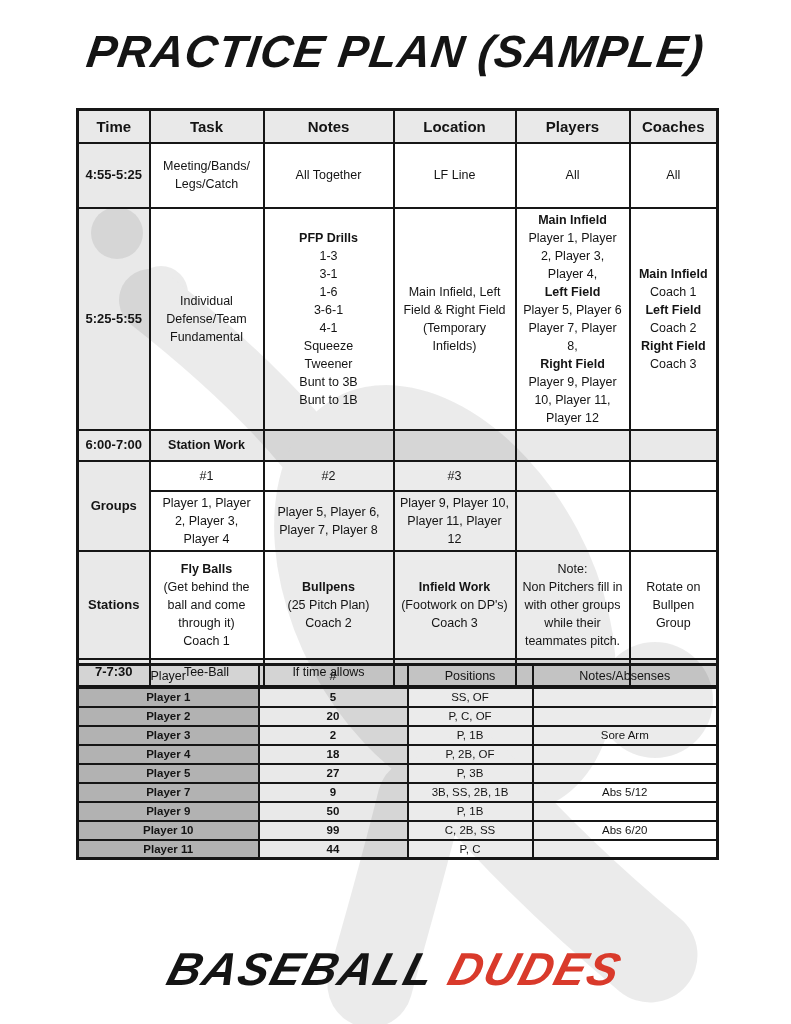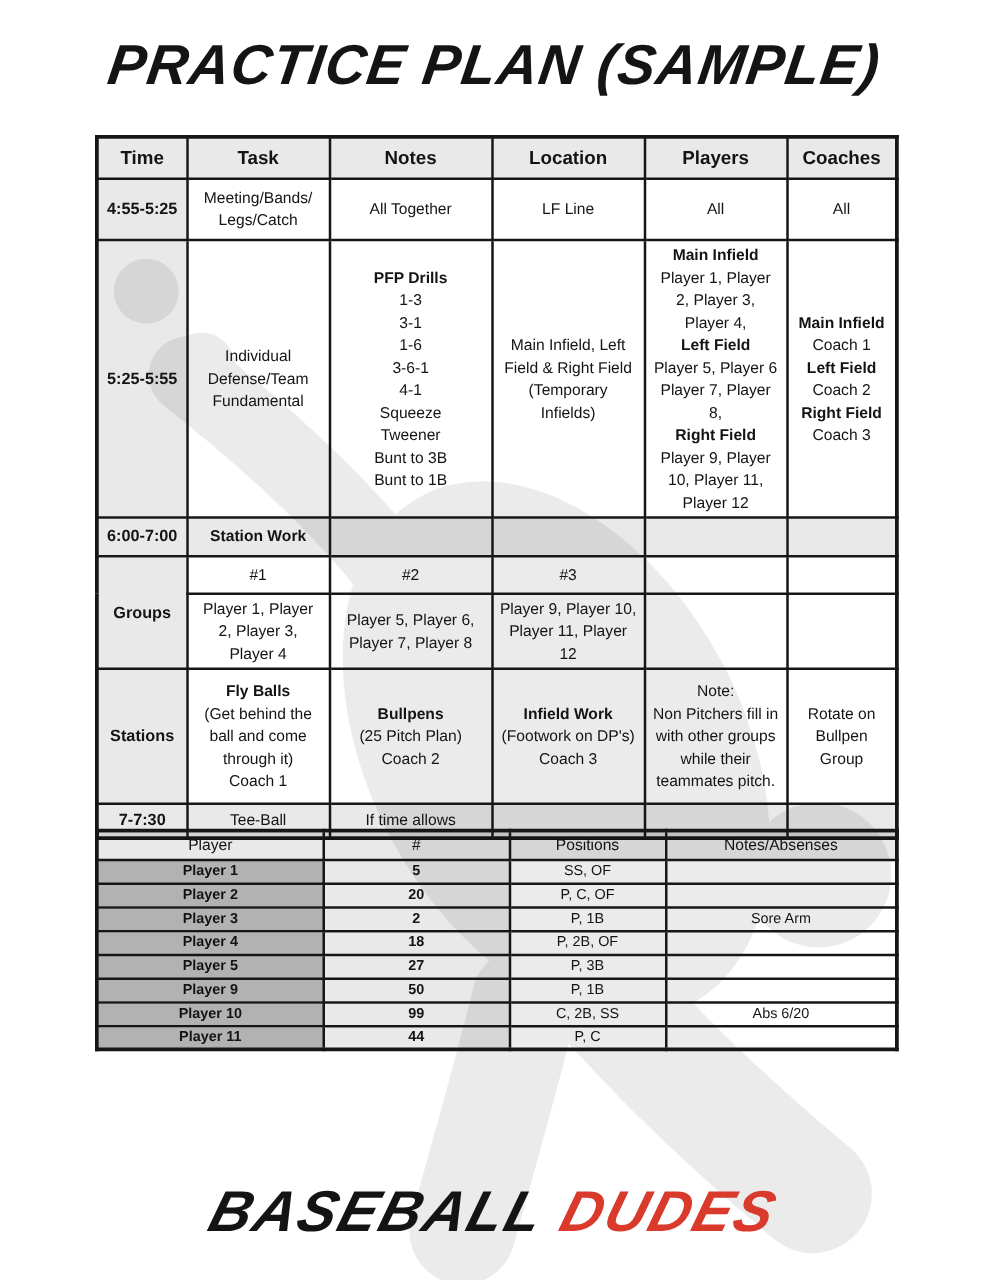--- a/index.html
+++ b/index.html
@@ -28,21 +28,21 @@
   table{border-collapse:collapse;table-layout:fixed;background:transparent;padding-left:16px;}
   th,td{border:2px solid var(--table-border);vertical-align:middle;
         text-align:center;padding:2px 5px;overflow:hidden;}
 
   
   #schedule{position:absolute;left:76px;top:108px;width:640px;border:3px solid var(--table-border);}
   #schedule col.c0{width:72px}#schedule col.c1{width:114px}#schedule col.c2{width:130px}
   #schedule col.c3{width:122px}#schedule col.c4{width:114px}#schedule col.c5{width:88px}
   #schedule th{background:var(--shade-light);font-size:15px;font-weight:bold;height:33px;}
   #schedule td{font-size:12.5px;line-height:18px;}
-  #schedule tbody tr:nth-child(1){height:49px}
+  #schedule tbody tr:nth-child(1){height:65px}
   #schedule tbody tr:nth-child(2){height:210px}
   #schedule tbody tr:nth-child(3){height:31px}
   #schedule tbody tr:nth-child(4){height:30px}
   #schedule tbody tr:nth-child(5){height:46px}
   #schedule tbody tr:nth-child(6){height:108px}
   #schedule tbody tr:nth-child(7){height:28px}
   #schedule td.time{background:var(--shade-light);font-weight:bold;font-size:13px;}
   #schedule tr.shaded td{background:var(--shade-light);}
   .ln-n{font-weight:normal;}
   .ln-b{font-weight:bold;}
@@ -275,20 +275,26 @@
           <td>P, 2B, OF</td>
           <td></td>
         </tr>
         <tr>
           <td>Player 5</td>
           <td>27</td>
           <td>P, 3B</td>
           <td></td>
         </tr>
         <tr>
+          <td>Player 7</td>
+          <td>9</td>
+          <td>3B, SS, 2B, 1B</td>
+          <td>Abs 5/12</td>
+        </tr>
+        <tr>
           <td>Player 9</td>
           <td>50</td>
           <td>P, 1B</td>
           <td></td>
         </tr>
         <tr>
           <td>Player 10</td>
           <td>99</td>
           <td>C, 2B, SS</td>
           <td>Abs 6/20</td>

